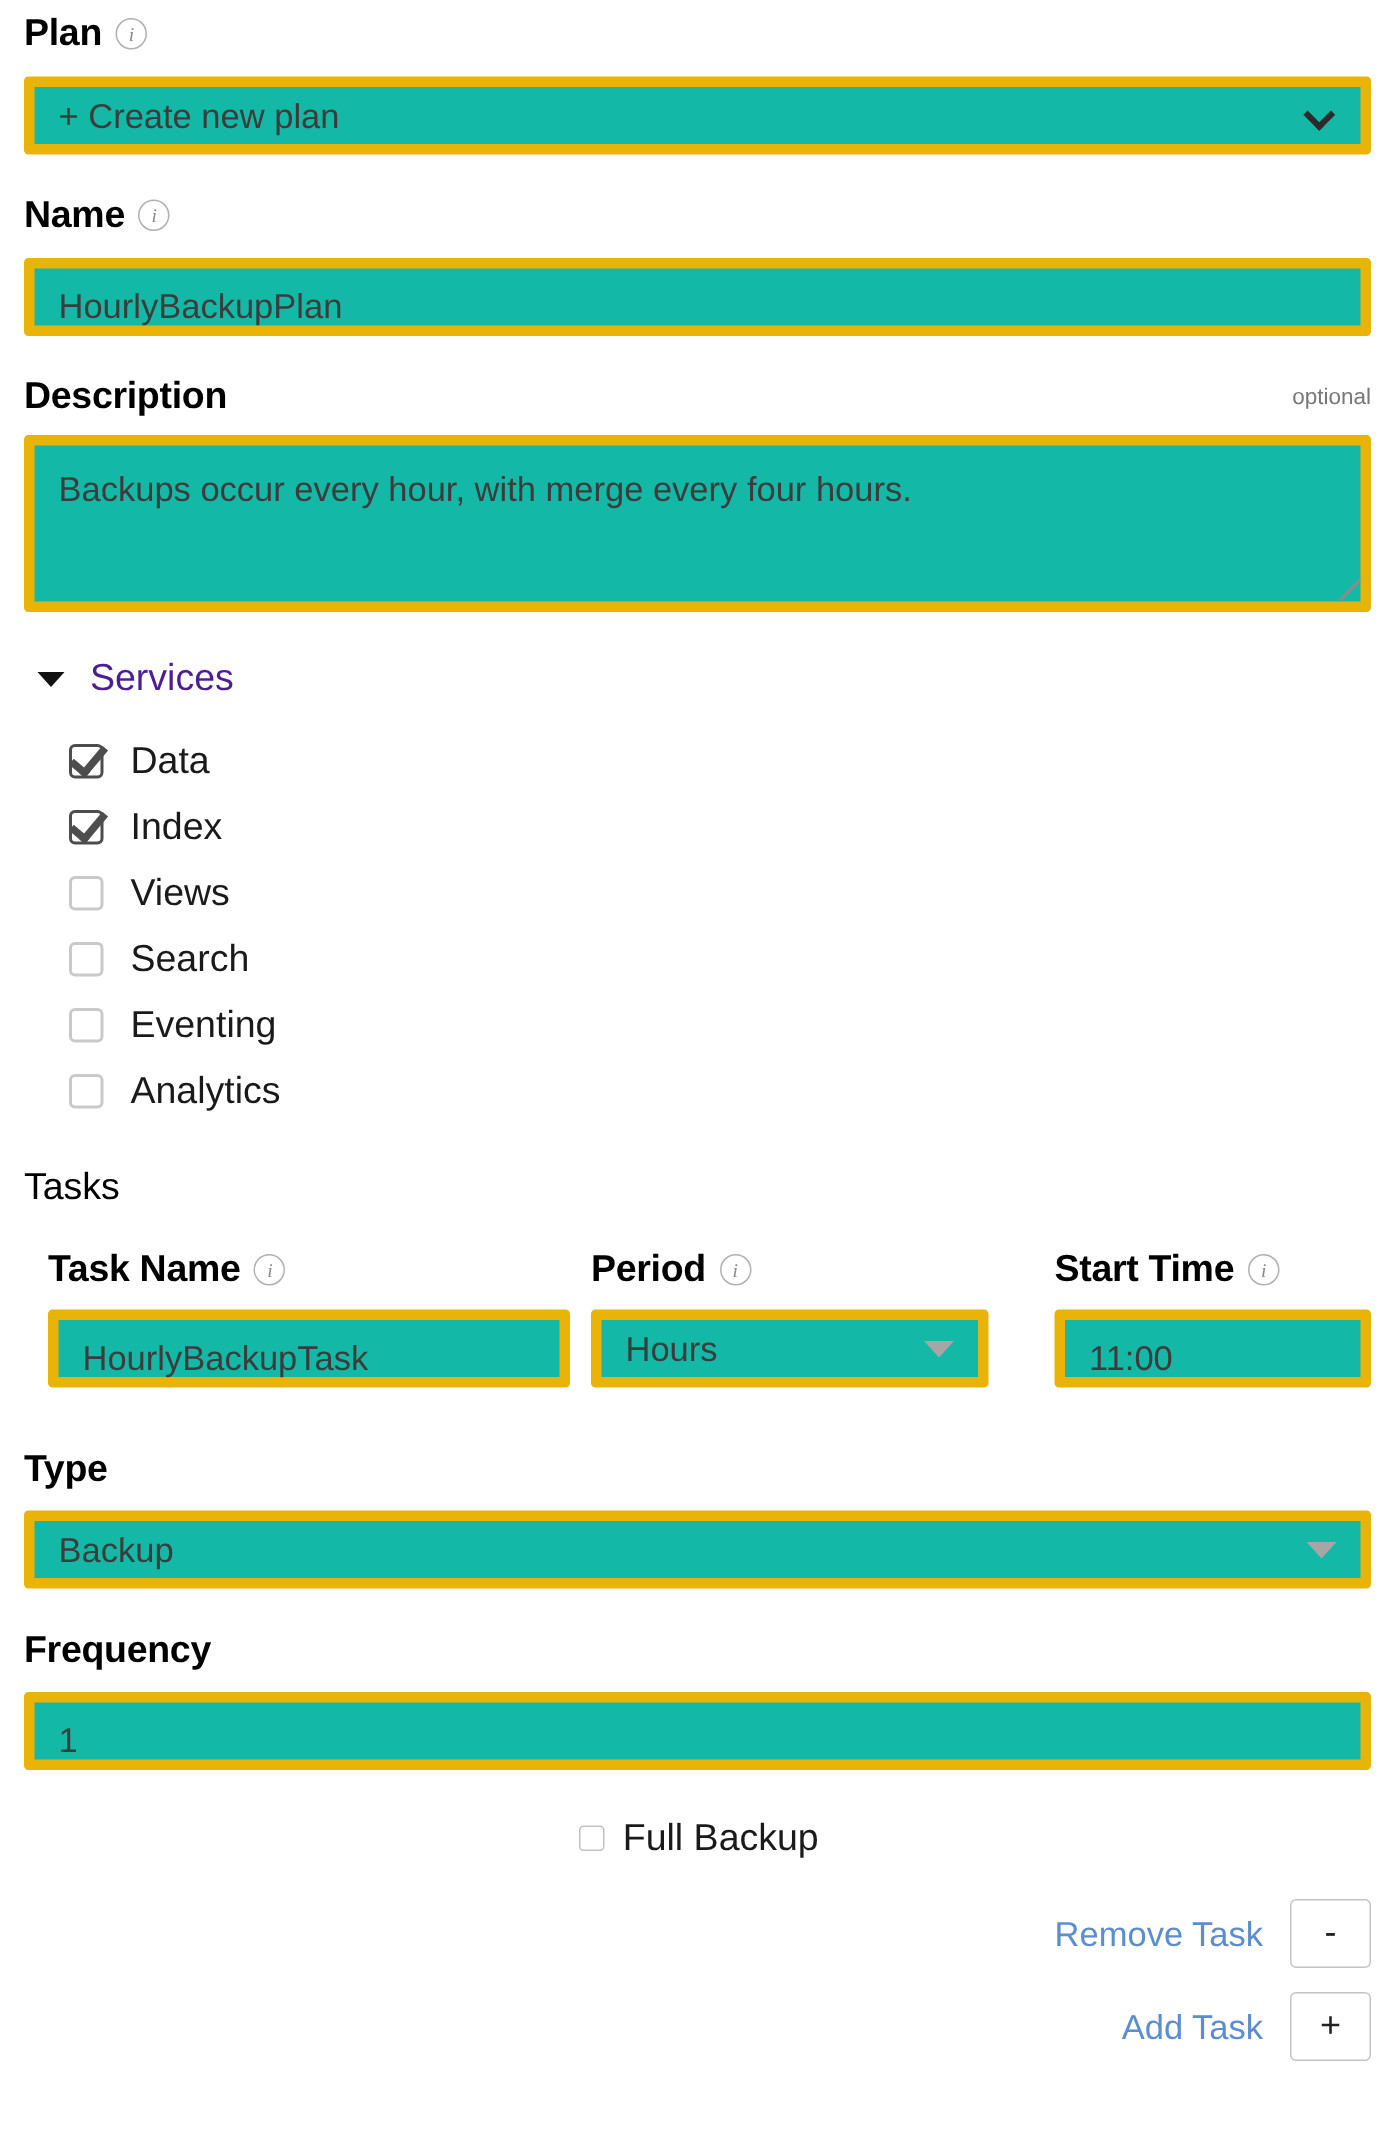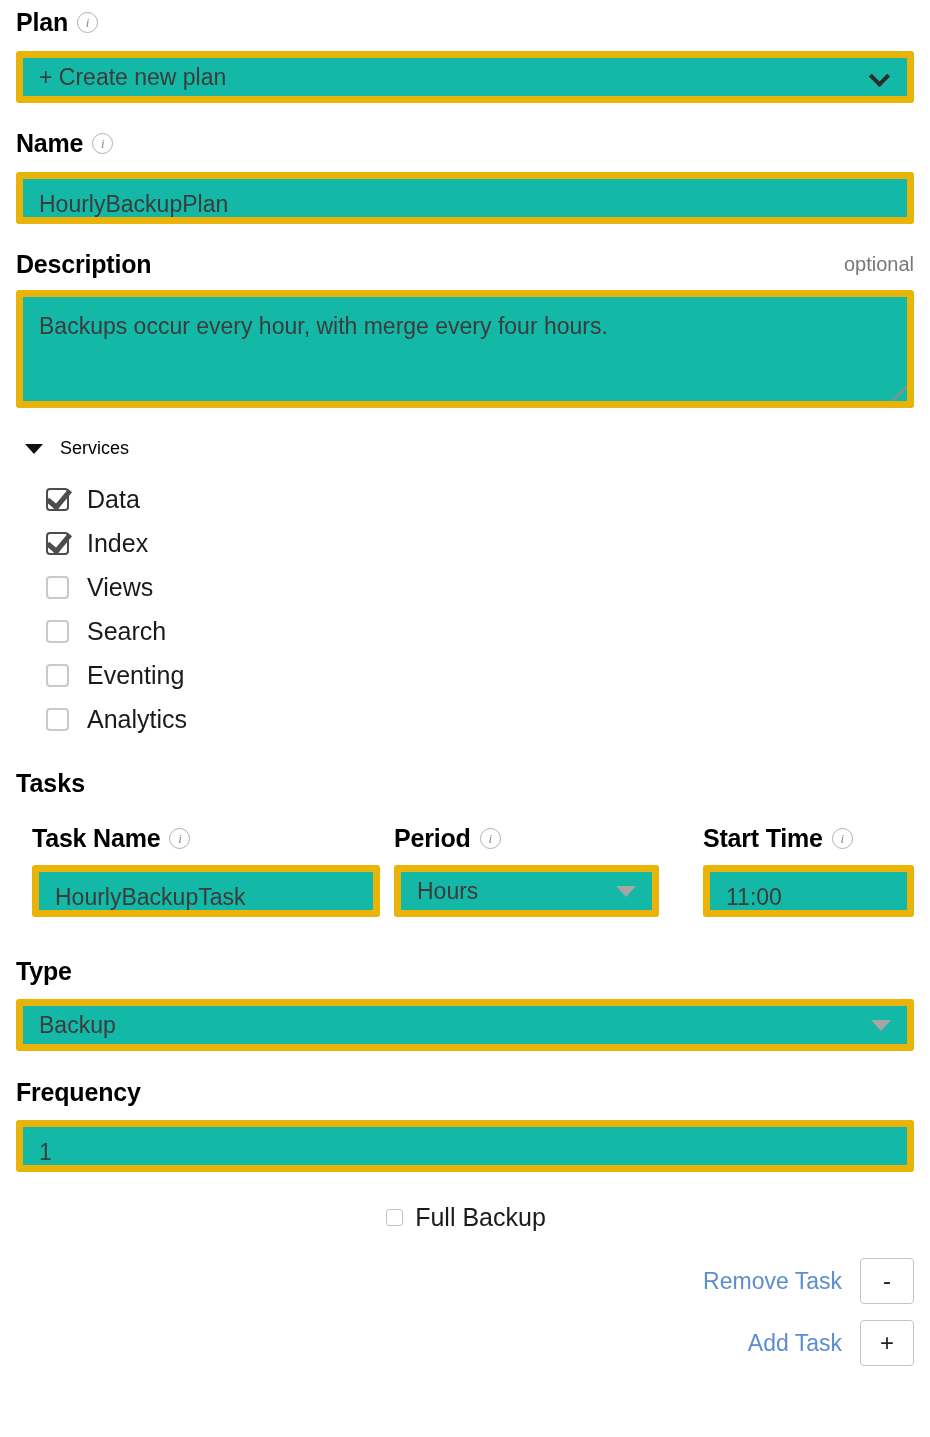--- a/index.html
+++ b/index.html
@@ -31,21 +31,21 @@
     color: #000;
     letter-spacing: -0.2px;
     line-height: 1;
   }
   .label-row {
     display: flex;
     align-items: center;
     justify-content: space-between;
   }
   .optional-tag {
-    font-size: 20px;
+    font-size: 15px;
     font-weight: normal;
     color: #777;
   }
 
   
   .info-icon {
     display: inline-flex;
     align-items: center;
     justify-content: center;
     width: 21px;
@@ -164,23 +164,23 @@
     width: 0;
     height: 0;
     margin-left: 9px;
     margin-right: 17px;
     border-left: 9px solid transparent;
     border-right: 9px solid transparent;
     border-top: 10px solid #111;
     flex: none;
   }
   .disclosure-title {
-    font-size: 18px;
+    font-size: 25px;
     font-weight: normal;
-    color: #000000;
+    color: #4c1d95;
     text-align: center;
   }
 
   
   .service-list {
     margin-top: 18px;
   }
   .service-item {
     display: flex;
     align-items: center;
@@ -213,21 +213,21 @@
     transform: rotate(40deg);
   }
   .service-label {
     font-size: 25px;
     color: #1a1a1a;
   }
 
   
   .section-heading {
     font-size: 25px;
-    font-weight: bold;
+    font-weight: normal;
     color: #000;
   }
 
   
   .task-row {
     position: relative;
     height: 100px;
   }
   .col {
     position: absolute;

